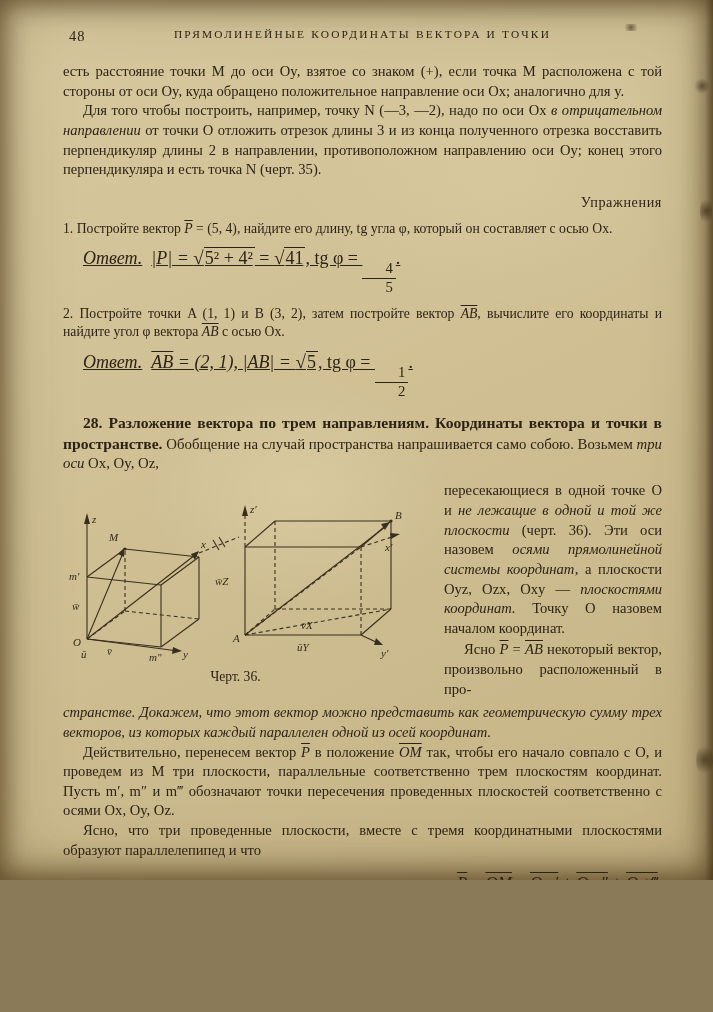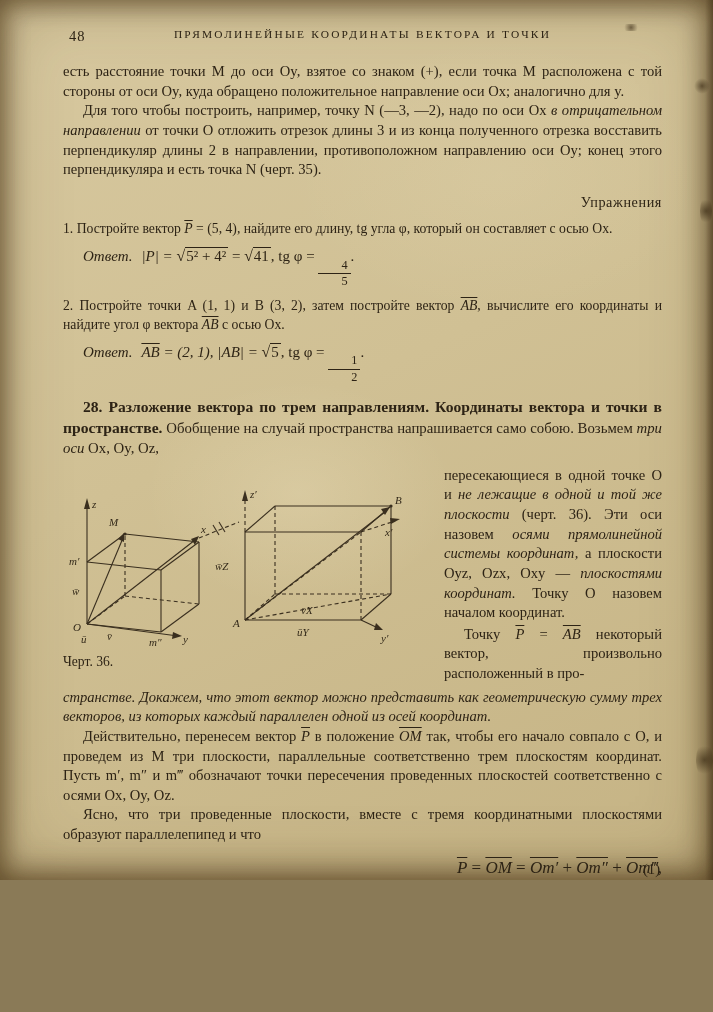--- a/index.html
+++ b/index.html
@@ -36,38 +36,38 @@
   .content { position:absolute; left:63px; top:62px; width:599px;
     font-size:14.6px; line-height:1.345; text-align:justify; }
   .content p { text-indent:20px; }
   .content p.noindent { text-indent:0; }
   .it { font-style:italic; }
   .vec { font-style:italic; text-decoration:overline; }
 
   .ex-head { text-align:right; font-weight:normal; font-size:14.2px;
     letter-spacing:.6px; margin:13px 0 8px; text-indent:0; }
   .ex { font-size:13.7px; margin-top:3px; }
-  .ans { font-size:15px; margin:7px 0 9px; }
+  .ans { font-size:18px; margin:7px 0 9px;text-decoration:underline; }
   .ans-label { font-style:italic; padding-right:9px; }
 
   .sqrtsign { font-size:1.06em; }
   .rad { border-top:1.3px solid currentColor; padding:0 2px 0 1px; }
   .frac { display:inline-flex; flex-direction:column; align-items:center;
     vertical-align:-0.6em; line-height:1.08; font-size:.82em; }
   .frac .fnum { border-bottom:1px solid currentColor; padding:0 3px 1px; }
   .frac .fden { padding-top:1px; }
 
   .sec-p { margin-top:13px; font-size:14.8px; }
   .sec-title { font-weight:bold; font-size:15.6px; }
 
   .fig-row { display:flex; gap:14px; margin-top:5px; }
   .fig { flex:0 0 345px; width:345px; }
   .fig svg { display:block; }
   .fig svg text { font:italic 11px "Liberation Serif","DejaVu Serif",serif; fill:#342a1a; }
-  .figcaption { font-size:13.6px; margin-top:4px; font-style:normal; }
+  .figcaption { text-align:center; font-size:13.6px; margin-top:4px; font-style:normal; }
   .col { flex:1; font-size:14.6px; }
   .col p { margin-top:2px;margin-left:22px; }
 
   .formula-row { position:relative; text-align:right; font-size:17px;
     margin:12px 0 10px; text-indent:0; }
   .eqnum { position:absolute; right:2px; top:3px; font-size:14.6px; font-style:normal; }
 </style>
 </head>
 <body>
 
@@ -201,21 +201,21 @@
             <text x="152" y="106">w̄Z</text>
             <text x="238" y="150">v̄X</text>
             <text x="234" y="172">ūY</text>
           </g>
         </svg>
         <figcaption class="figcaption">Черт. 36.</figcaption>
       </figure>
 
       <div class="col">
         <p class="noindent"><span>пересекающиеся в одной точке O и </span><span class="it">не лежащие в одной и той же плоскости</span><span> (черт. 36). Эти оси назовем </span><span class="it">осями прямолинейной системы координат,</span><span> а плоскости Oyz, Ozx, Oxy — </span><span class="it">плоскостями координат.</span><span> Точку O назовем началом координат.</span></p>
-        <p><span>Точку </span><span class="vec">P</span><span> = </span><span class="vec">AB</span><span> некоторый вектор, произвольно расположенный в про-</span></p>
+        <p><span>Ясно </span><span class="vec">P</span><span> = </span><span class="vec">AB</span><span> некоторый вектор, произвольно расположенный в про-</span></p>
       </div>
     </div>
 
     <p class="noindent" style="margin-top:4px;font-style:italic;">странстве. Докажем, что этот вектор можно представить как геометрическую сумму трех векторов, из которых каждый параллелен одной из осей координат.</p>
 
     <p><span>Действительно, перенесем вектор </span><span class="vec">P</span><span> в положение </span><span class="vec">OM</span><span> так, чтобы его начало совпало с O, и проведем из M три плоскости, параллельные соответственно трем плоскостям координат. Пусть m′, m″ и m‴ обозначают точки пересечения проведенных плоскостей соответственно с осями Ox, Oy, Oz.</span></p>
 
     <p>Ясно, что три проведенные плоскости, вместе с тремя координатными плоскостями образуют параллелепипед и что</p>
 
     <div class="formula-row">

